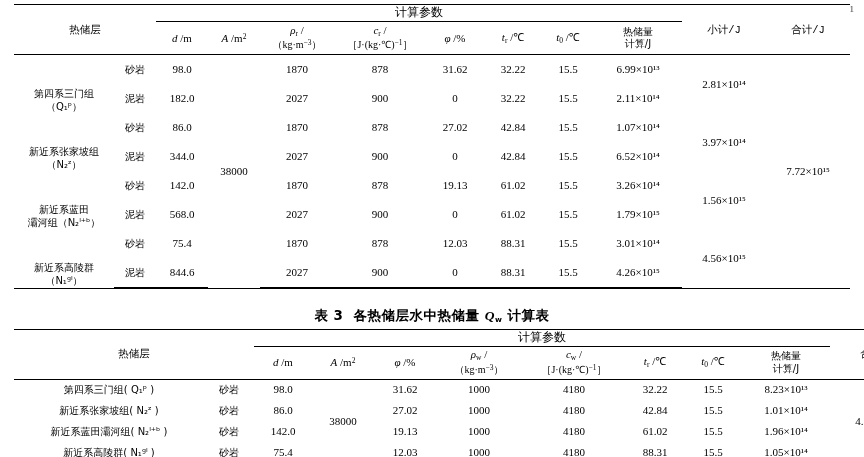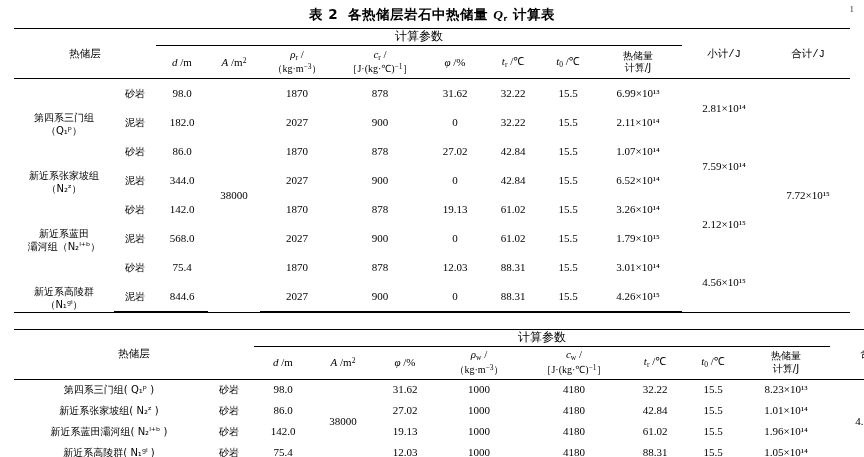--- a/index.html
+++ b/index.html
@@ -68,23 +68,20 @@
   .small-cjk { font-family: "DejaVu Sans", sans-serif; font-size: 10px; }
   .calc-hdr { font-family: "DejaVu Sans", sans-serif; font-size: 12px; }
 </style>
 </head>
 <body>
 
 <div class="page">
 
   <div class="pagenum">1</div>
 
-  <div class="tbl-title">
-    <span class="t-num">表 2</span><span>各热储层岩石中热储量 <i>Q</i><sub>r</sub> 计算表</span>
-  </div>
 
   <table>
     <colgroup>
       <col style="width:100px">
       <col style="width:42px">
       <col style="width:52px">
       <col style="width:52px">
       <col style="width:74px">
       <col style="width:92px">
       <col style="width:58px">
@@ -162,21 +159,21 @@
           </div>
         </td>
         <td class="small-cjk">砂岩</td>
         <td>86.0</td>
         <td>1870</td>
         <td>878</td>
         <td>27.02</td>
         <td>42.84</td>
         <td>15.5</td>
         <td>1.07×10¹⁴</td>
-        <td rowspan="2">7.59×10¹⁴</td>
+        <td rowspan="2">3.97×10¹⁴</td>
       </tr>
 
       <tr class="row-h">
         <td class="small-cjk">泥岩</td>
         <td>344.0</td>
         <td>2027</td>
         <td>900</td>
         <td>0</td>
         <td>42.84</td>
         <td>15.5</td>
@@ -191,21 +188,21 @@
           </div>
         </td>
         <td class="small-cjk">砂岩</td>
         <td>142.0</td>
         <td>1870</td>
         <td>878</td>
         <td>19.13</td>
         <td>61.02</td>
         <td>15.5</td>
         <td>3.26×10¹⁴</td>
-        <td rowspan="2">2.12×10¹⁵</td>
+        <td rowspan="2">1.56×10¹⁵</td>
       </tr>
 
       <tr class="row-h">
         <td class="small-cjk">泥岩</td>
         <td>568.0</td>
         <td>2027</td>
         <td>900</td>
         <td>0</td>
         <td>61.02</td>
         <td>15.5</td>
@@ -245,20 +242,23 @@
           <td class="bb-thick"></td>
           <td class="bb-thick"></td>
           <td class="bb-thick" colspan="7"></td>
           <td class="bb-thick"></td>
         </tr>
     </tbody>
   </table>
 
   <div class="spacer"></div>
 
+  <div class="tbl-title">
+    <span class="t-num">表 3</span><span>各热储层水中热储量 <i>Q</i><sub>w</sub> 计算表</span>
+  </div>
 
   <table>
     <colgroup>
       <col style="width:190px">
       <col style="width:50px">
       <col style="width:58px">
       <col style="width:62px">
       <col style="width:62px">
       <col style="width:86px">
       <col style="width:104px">

